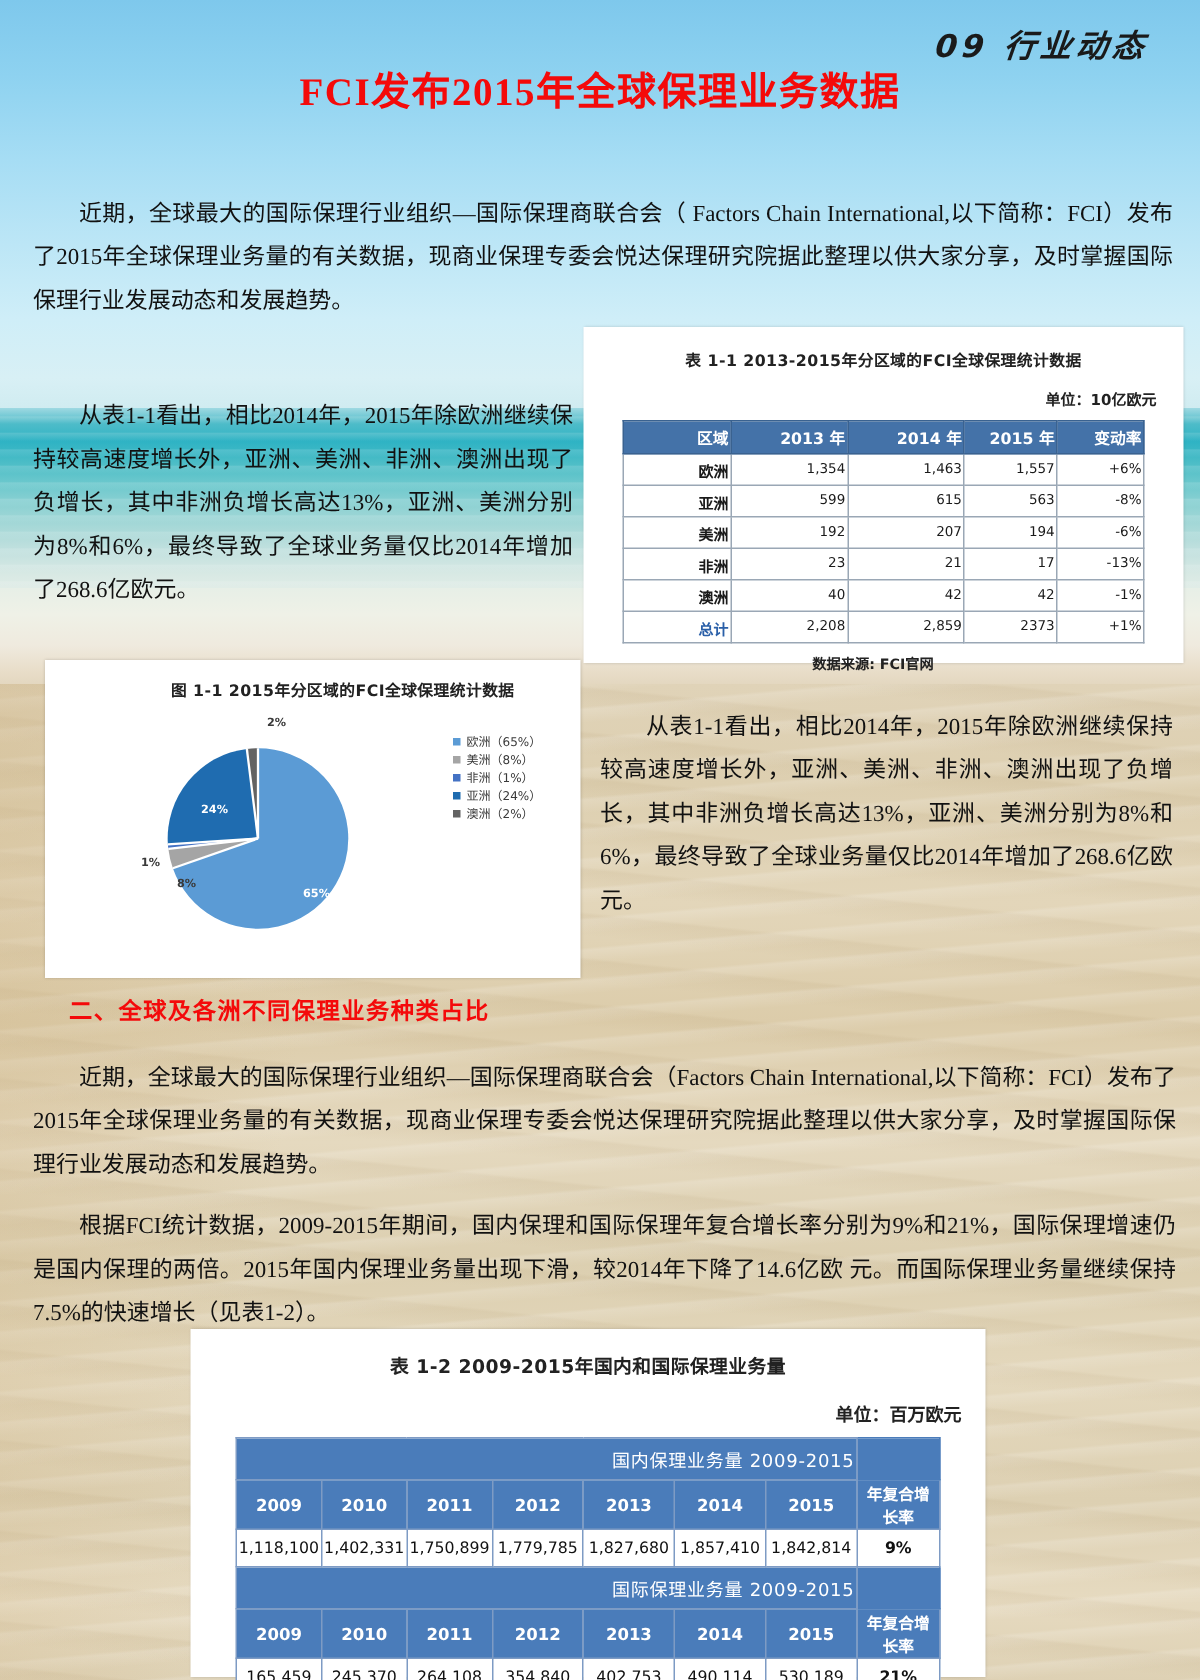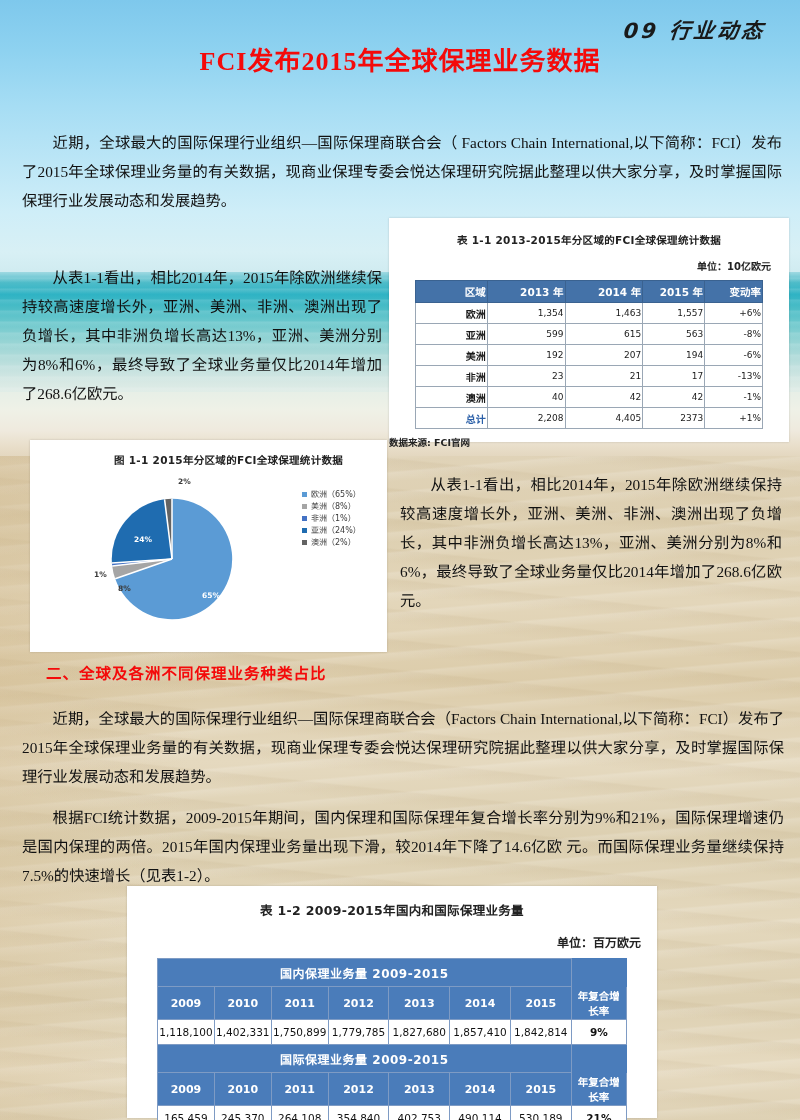--- a/index.html
+++ b/index.html
@@ -110,21 +110,21 @@
 
   .unit{
     font-family:"DejaVu Sans",sans-serif;font-weight:bold;color:#222;
     text-align:right;
   }
   #t1-unit{font-size:10px;margin:11px 18px 0 0;}
   #t2-unit{font-size:12px;margin:14px 16px 0 0;}
 
   .source{
     font-family:"DejaVu Sans",sans-serif;font-weight:bold;color:#222;
-    text-align:left;
+    text-align:center;
   }
   #t1-src{font-size:9.5px;margin:6px 14px 0 0;}
 
   
   table{border-collapse:collapse;font-family:"DejaVu Sans",sans-serif;}
 
   
   #tbl1{margin:7px auto 0 auto;width:348px;}
   #tbl1 th,#tbl1 td{border:1px solid #9aa7b5;text-align:right;}
   #tbl1 thead th{
@@ -136,22 +136,22 @@
   #tbl1 tbody tr:last-child td.reg{color:#2a5fa8;}
   #tbl1 col.c1{width:72px;}
   #tbl1 col.c2,#tbl1 col.c3{width:78px;}
   #tbl1 col.c4{width:62px;}
   #tbl1 col.c5{width:58px;}
 
   
   #tbl2{margin:8px auto 0 auto;width:470px;}
   #tbl2 td,#tbl2 th{border:1px solid #7e9bc4;text-align:center;}
   #tbl2 .band{
-    background:#4a7cba;color:#fff;font-weight:bold;font-size:12px;
-    height:25px;letter-spacing:.5px;
+    background:#4a7cba;color:#fff;font-weight:normal;font-size:12px;
+    height:25px;letter-spacing:.5px;text-align:right;
   }
   #tbl2 .blank{background:#4a7cba;border-color:#4a7cba;}
   #tbl2 .yr{
     background:#4a7cba;color:#fff;font-weight:bold;font-size:11px;height:22px;
   }
   #tbl2 .cagrhead{
     background:#4a7cba;color:#fff;font-weight:bold;font-size:10.5px;height:22px;margin-left:46px;
   }
   #tbl2 .val{background:#fff;color:#111;font-size:10.5px;height:22px;}
   #tbl2 .cagr{background:#fff;color:#111;font-size:10.5px;font-weight:bold;height:22px;}
@@ -254,21 +254,21 @@
         <tr>
           <td class="reg">澳洲</td>
           <td>40</td>
           <td>42</td>
           <td>42</td>
           <td>-1%</td>
         </tr>
         <tr>
           <td class="reg">总计</td>
           <td>2,208</td>
-          <td>4,405</td>
+          <td>2,859</td>
           <td>2373</td>
           <td>+1%</td>
         </tr>
       </tbody>
     </table>
 
     <div class="source" id="t1-src">数据来源: FCI官网</div>
   </div>
 
   <div class="panel" id="panel-chart1">

